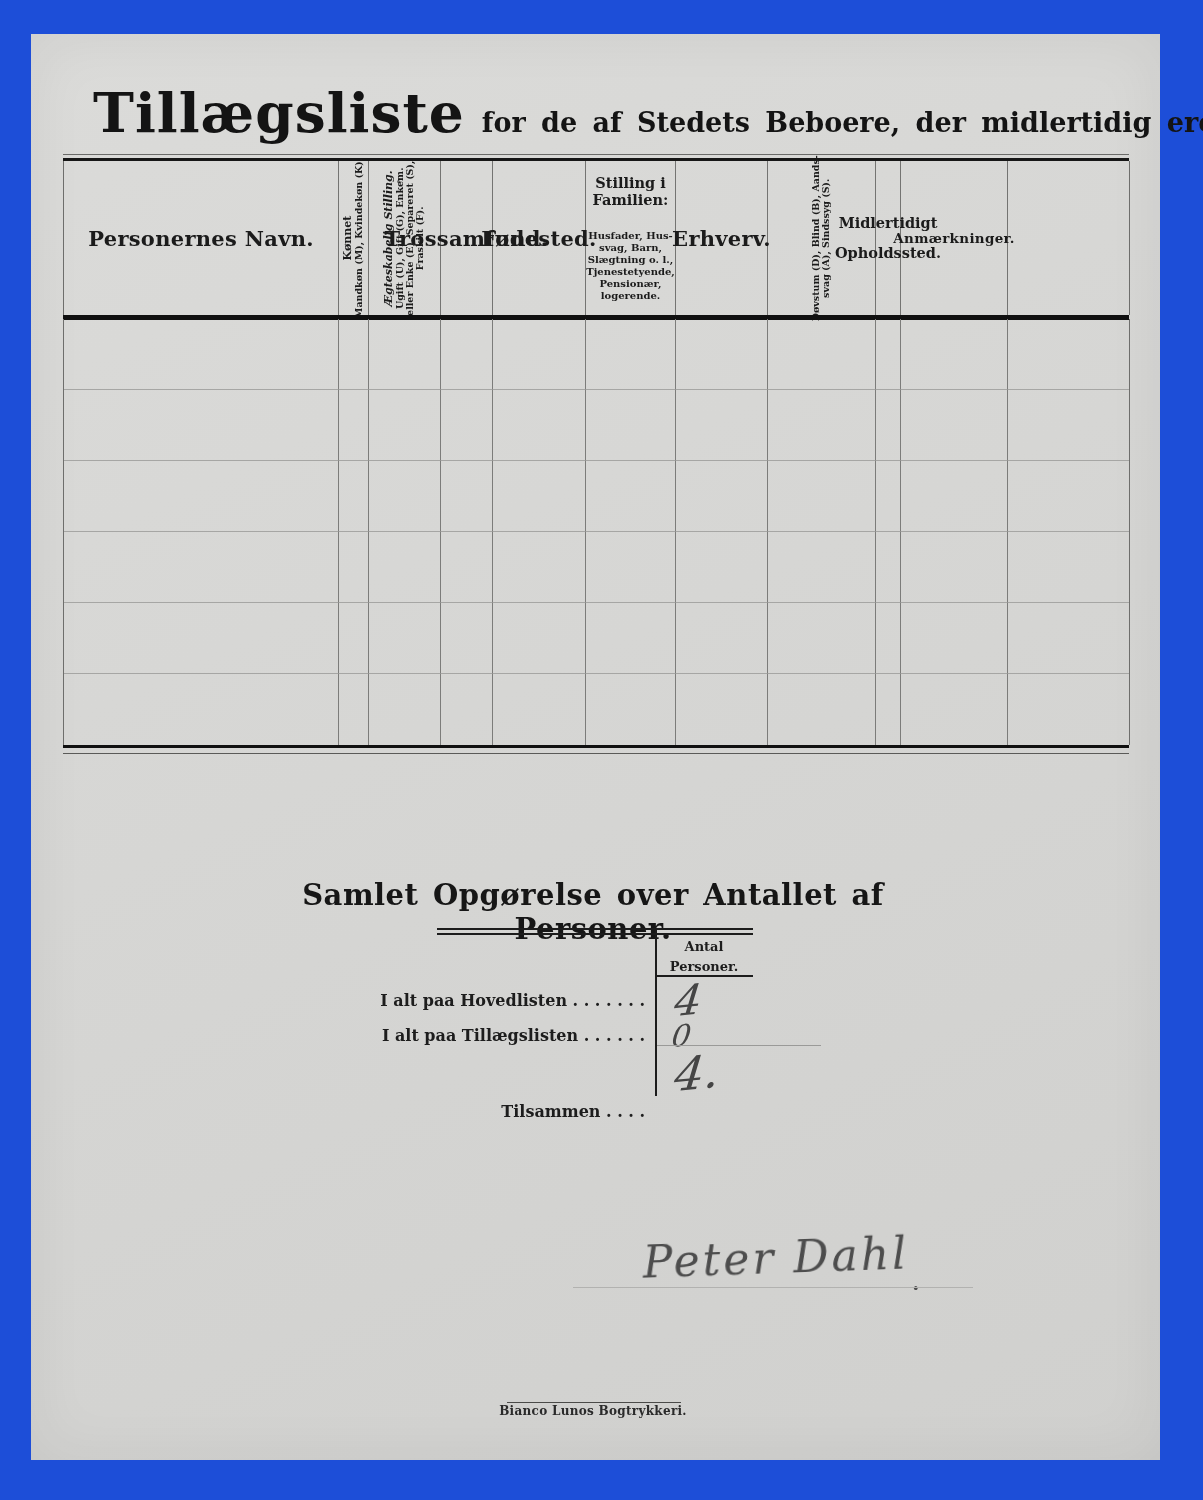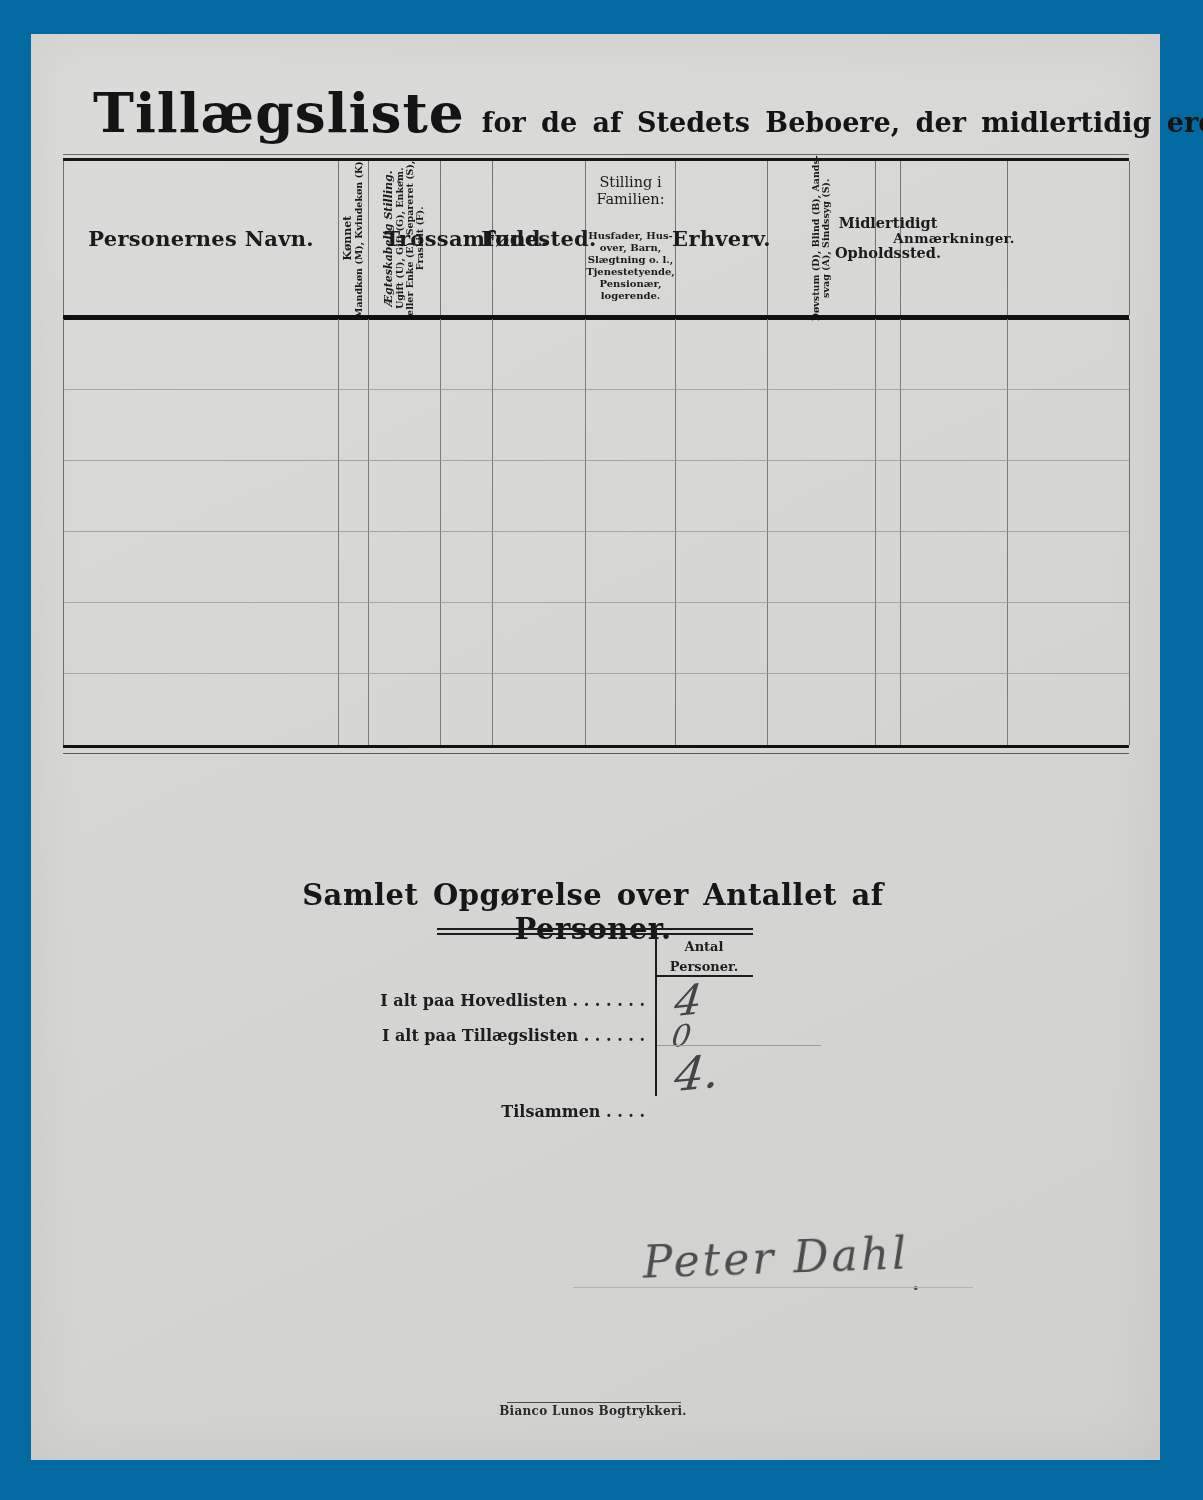--- a/index.html
+++ b/index.html
@@ -1,17 +1,17 @@
 <!DOCTYPE html>
 <html><head>
 <meta charset="utf-8">
 <style>
   html,body{margin:0;padding:0;background:#060606;}
   body{width:1203px;height:1500px;overflow:hidden;font-family:"DejaVu Serif",serif;-webkit-font-smoothing:antialiased;}
-  .stage{position:relative;width:1203px;height:1500px;background:#0369a1;}
+  .stage{position:relative;width:1203px;height:1500px;background:#1d4ed8;}
   .page{position:absolute;left:31px;top:34px;width:1129px;height:1426px;
         background:linear-gradient(155deg,#dbdbd9 0%,#d6d6d4 45%,#d0d0ce 100%);
         box-shadow:inset 0 0 60px rgba(0,0,0,0.06);}
   .abs{position:absolute;}
   
   .title-row{position:absolute;left:62px;top:46px;width:1050px;display:flex;align-items:baseline;gap:17px;color:#141414;}
   .main-title{font-size:55px;font-weight:bold;letter-spacing:1px;white-space:nowrap;}
   .subtitle{font-size:27px;font-weight:bold;word-spacing:6px;white-space:nowrap;}
   
   .rule{position:absolute;}
@@ -24,21 +24,21 @@
          color:#1b1b1b;text-align:center;overflow:visible;}
   .hcell:nth-child(11){border-right:none;}
   .lab{font-weight:bold;font-size:21px;letter-spacing:0.3px;}
   .lab-sm{font-weight:bold;font-size:13.5px;letter-spacing:0.3px;text-align:center;}
   .ml{font-weight:bold;font-size:14.5px;line-height:1.3;}
   .ml-wide{font-weight:bold;font-size:14.5px;line-height:2.05;}
   .rot{transform:rotate(-90deg);white-space:nowrap;text-align:center;line-height:1.08;}
   .rot .r1{font-weight:bold;font-size:11px;}
   .rot .r2{font-weight:bold;font-size:9.5px;}
   .rot .ri{font-style:italic;}
-  .fam-title{font-weight:normal;font-size:14.5px;line-height:1.2;margin-bottom:22px;}
+  .fam-title{font-weight:bold;font-size:14.5px;line-height:1.2;margin-bottom:22px;}
   .fam-sub{font-weight:bold;font-size:10px;line-height:1.2;}
   .tbody{top:285px;height:426px;grid-auto-rows:71px;}
   .bcell{border-right:1px solid #7c7c7a;border-bottom:1px solid #a6a6a4;}
   .bcell.lastcol{border-right:none;}
   .bcell.lastrow{border-bottom:none;}
   
   .sum-title{position:absolute;left:262px;top:844px;width:600px;text-align:center;
              font-size:29px;font-weight:bold;letter-spacing:0.5px;color:#161616;word-spacing:4px;}
   .sum-label{position:absolute;right:515px;text-align:right;font-size:16px;font-weight:bold;color:#1d1d1d;white-space:nowrap;}
   .antal{position:absolute;left:624px;top:903px;width:98px;text-align:center;font-size:13px;font-weight:bold;line-height:1.55;color:#1d1d1d;}
@@ -91,21 +91,21 @@
       <div class="hcell">
         <span class="lab">Fødested.</span>
       </div>
       <div class="hcell">
         <div class="fam-title">
           <div>Stilling i</div>
           <div>Familien:</div>
         </div>
         <div class="fam-sub">
           <div>Husfader, Hus-</div>
-          <div>over, Barn,</div>
+          <div>svag, Barn,</div>
           <div>Slægtning o. l.,</div>
           <div>Tjenestetyende,</div>
           <div>Pensionær,</div>
           <div>logerende.</div>
         </div>
       </div>
       <div class="hcell">
         <span class="lab">Erhverv.</span>
       </div>
       <div class="hcell">

